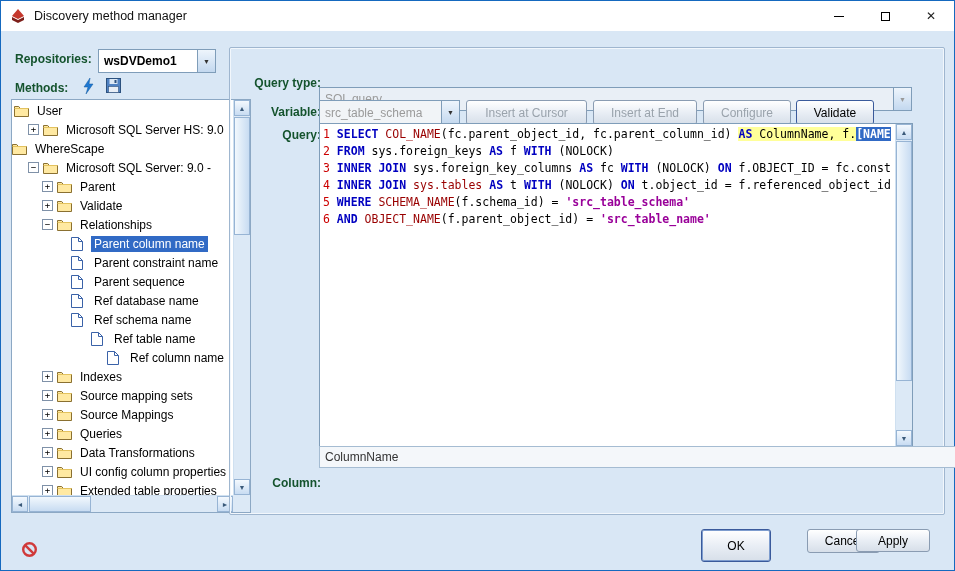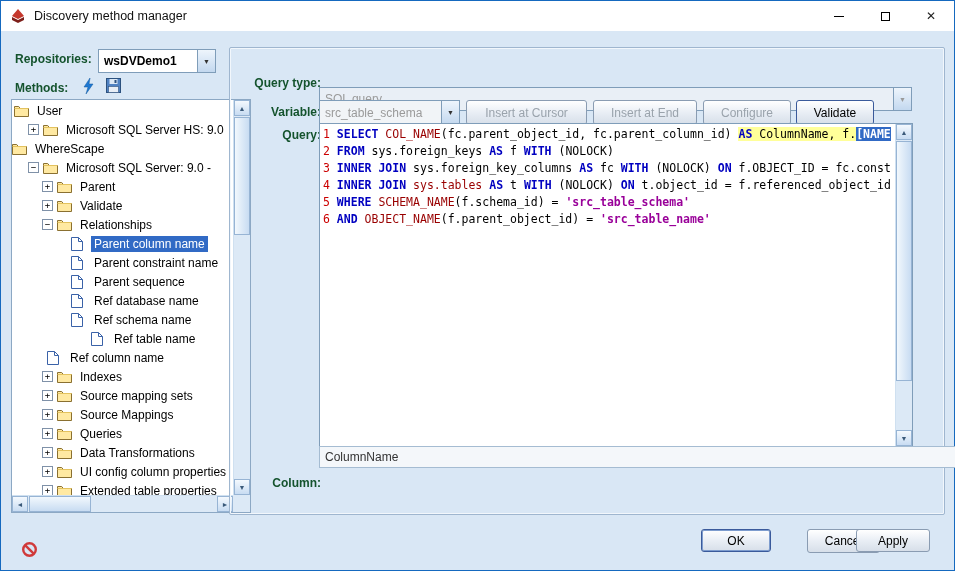--- a/index.html
+++ b/index.html
@@ -250,21 +250,21 @@
           <div class="trow" style="padding-left: 64px;">
             <span class="expspace"></span>
             <span class="ticon">
               <svg width="12" height="14" viewBox="0 0 12 14">
                 <path d="M0.5 0.5h7l4 4v9h-11z" fill="#fff" stroke="#3a62a8"></path>
                 <path d="M7.5 0.5v4h4" fill="none" stroke="#3a62a8"></path>
               </svg>
             </span>
             <span class="tlabel">Ref table name</span>
           </div>
-          <div class="trow" style="padding-left: 20px;">
+          <div class="trow" style="padding-left: 44px; margin-left: 36px;">
             <span class="expspace"></span>
             <span class="ticon">
               <svg width="12" height="14" viewBox="0 0 12 14">
                 <path d="M0.5 0.5h7l4 4v9h-11z" fill="#fff" stroke="#3a62a8"></path>
                 <path d="M7.5 0.5v4h4" fill="none" stroke="#3a62a8"></path>
               </svg>
             </span>
             <span class="tlabel">Ref column name</span>
           </div>
           <div class="trow" style="padding-left: 30px;">
@@ -383,21 +383,21 @@
         <div class="sb-btn" style="right:0">►</div>
       </div>
       <div class="corner"></div>
     </div>
 
     <span class="lbl rl" style="top:445px">Column:</span>
     <div class="field" style="left:318px;top:415px;width:638px;height:22px">
       <span>ColumnName</span>
     </div>
 
-    <button class="btn default" style="left:700px;top:498px;width:70px;height:23px">OK</button>
+    <button class="btn default" style="left:700px;top:498px;width:70px;height:33px">OK</button>
     <button class="btn" style="left:806px;top:498px;width:73px;height:24px">Cancel</button>
     <button class="btn" style="left:855px;top:498px;width:74px;height:23px">Apply</button>
 
     <span class="status-icon" style="left:20px;top:510px">
       <svg width="17" height="17" viewBox="0 0 17 17">
         <circle cx="8.5" cy="8.5" r="6.3" fill="none" stroke="#d03a3a" stroke-width="2.4"></circle>
         <line x1="4.3" y1="4.3" x2="12.7" y2="12.7" stroke="#d03a3a" stroke-width="2.4"></line>
       </svg>
     </span>
 

